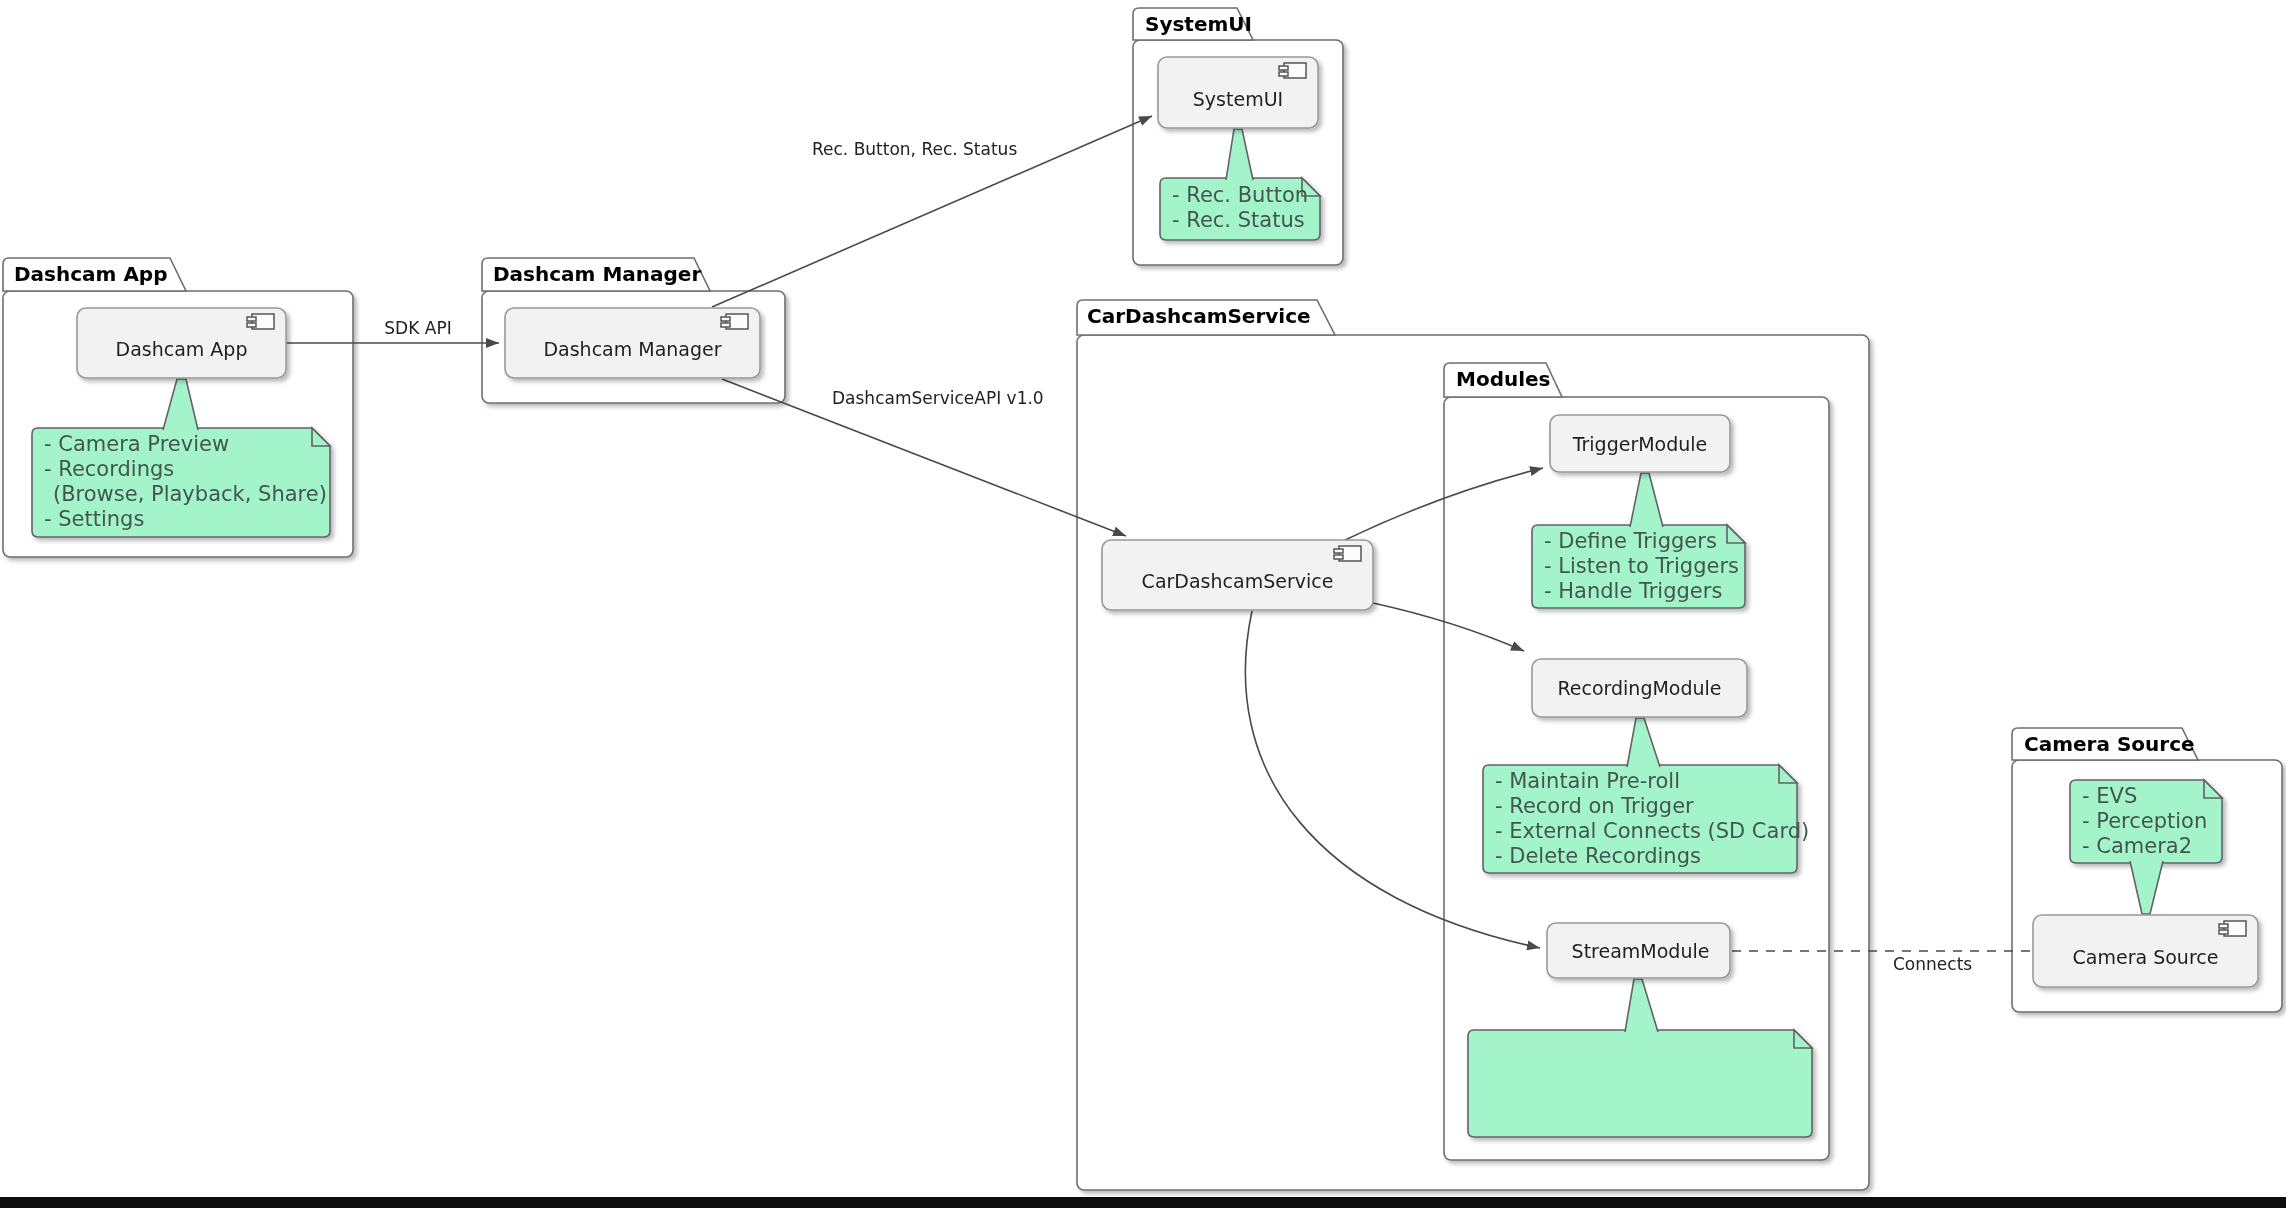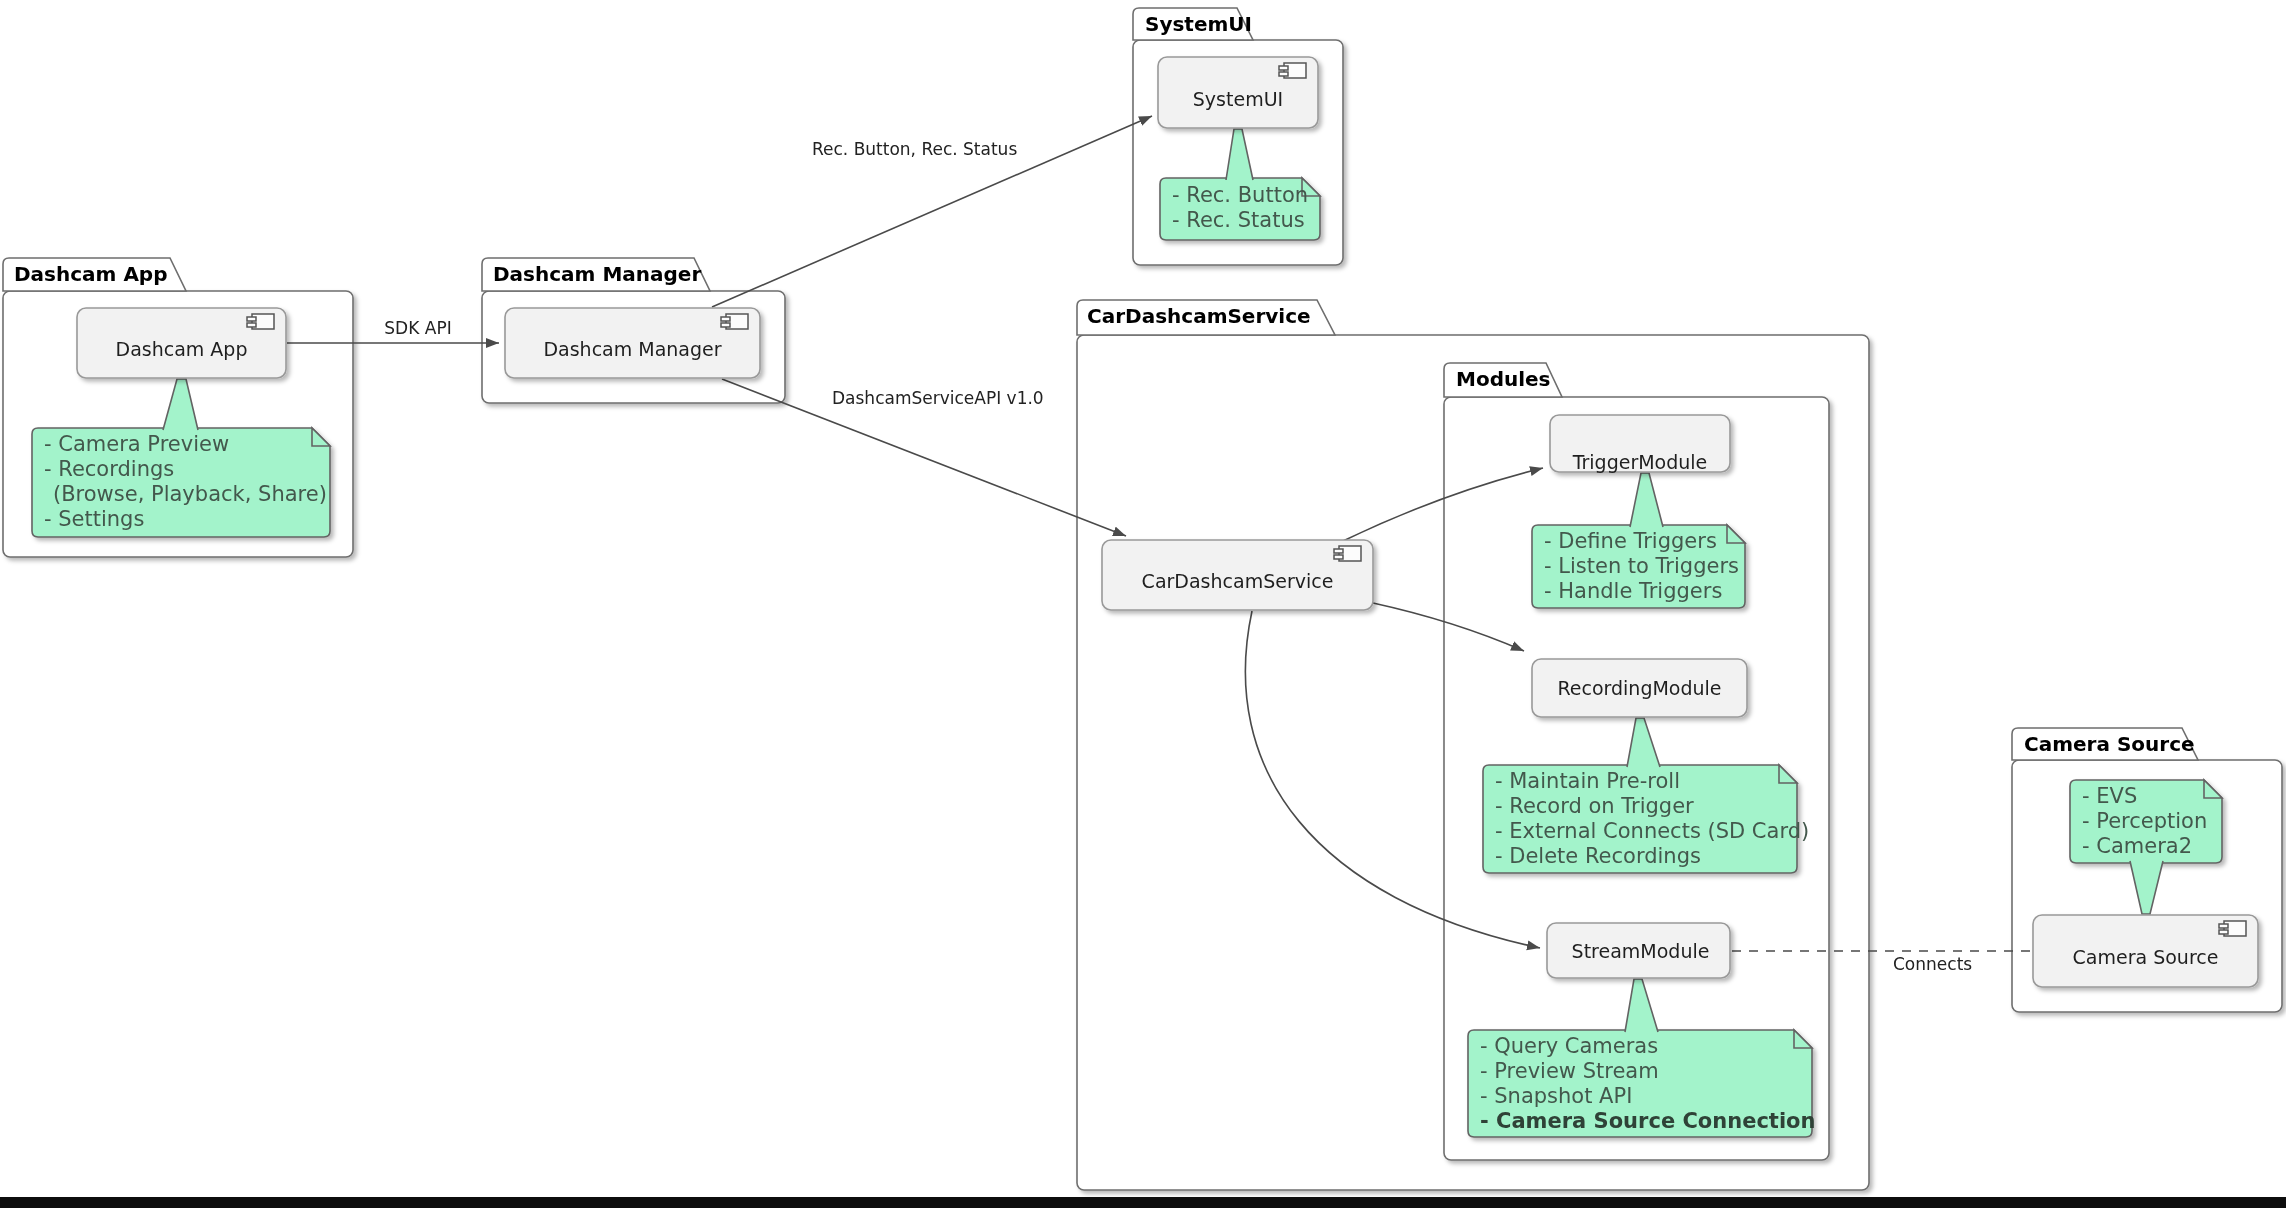--- a/index.html
+++ b/index.html
@@ -133,21 +133,21 @@
 <div class="txt pkg-label" style="left:493px;top:262px;">Dashcam Manager</div>
 <div class="txt pkg-label" style="left:1145px;top:12px;">SystemUI</div>
 <div class="txt pkg-label" style="left:1087px;top:304px;">CarDashcamService</div>
 <div class="txt pkg-label" style="left:1456px;top:367px;">Modules</div>
 <div class="txt pkg-label" style="left:2024px;top:732px;">Camera Source</div>
 
 <div class="txt comp-label iconpad" style="left:77px;top:308px;width:209px;height:70px;">Dashcam App</div>
 <div class="txt comp-label iconpad" style="left:505px;top:308px;width:255px;height:70px;">Dashcam Manager</div>
 <div class="txt comp-label iconpad" style="left:1158px;top:57px;width:160px;height:71px;">SystemUI</div>
 <div class="txt comp-label iconpad" style="left:1102px;top:540px;width:271px;height:70px;">CarDashcamService</div>
-<div class="txt comp-label" style="left:1550px;top:433px;width:180px;height:58px;">TriggerModule</div>
+<div class="txt comp-label" style="left:1550px;top:415px;width:180px;height:58px;">TriggerModule</div>
 <div class="txt comp-label" style="left:1532px;top:659px;width:215px;height:58px;">RecordingModule</div>
 <div class="txt comp-label" style="left:1547px;top:923px;width:187px;height:55px;">StreamModule</div>
 <div class="txt comp-label iconpad" style="left:2033px;top:915px;width:225px;height:72px;">Camera Source</div>
 
 <div class="txt note-lines" style="left:44px;top:432px;">
   <div class="note-line">- Camera Preview</div>
   <div class="note-line">- Recordings</div>
   <div class="note-line indent">(Browse, Playback, Share)</div>
   <div class="note-line">- Settings</div>
 </div>
@@ -163,26 +163,20 @@
   <div class="note-line">- Handle Triggers</div>
 </div>
 
 <div class="txt note-lines" style="left:1495px;top:769px;">
   <div class="note-line">- Maintain Pre-roll</div>
   <div class="note-line">- Record on Trigger</div>
   <div class="note-line">- External Connects (SD Card)</div>
   <div class="note-line">- Delete Recordings</div>
 </div>
 
-<div class="txt note-lines" style="left:1480px;top:1034px;">
-  <div class="note-line">- Query Cameras</div>
-  <div class="note-line">- Preview Stream</div>
-  <div class="note-line">- Snapshot API</div>
-  <div class="note-line bold">- Camera Source Connection</div>
-</div>
 
 <div class="txt note-lines" style="left:2082px;top:784px;">
   <div class="note-line">- EVS</div>
   <div class="note-line">- Perception</div>
   <div class="note-line">- Camera2</div>
 </div>
 
 <div class="txt edge-label center" style="left:358px;top:318px;width:120px;">SDK API</div>
 <div class="txt edge-label" style="left:812px;top:139px;">Rec. Button, Rec. Status</div>
 <div class="txt edge-label" style="left:832px;top:388px;">DashcamServiceAPI v1.0</div>

